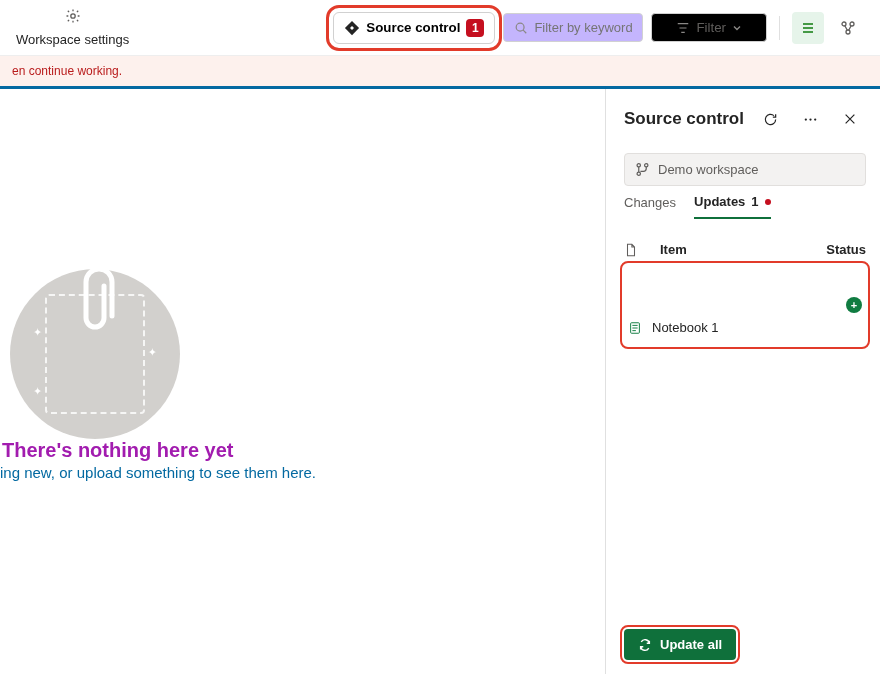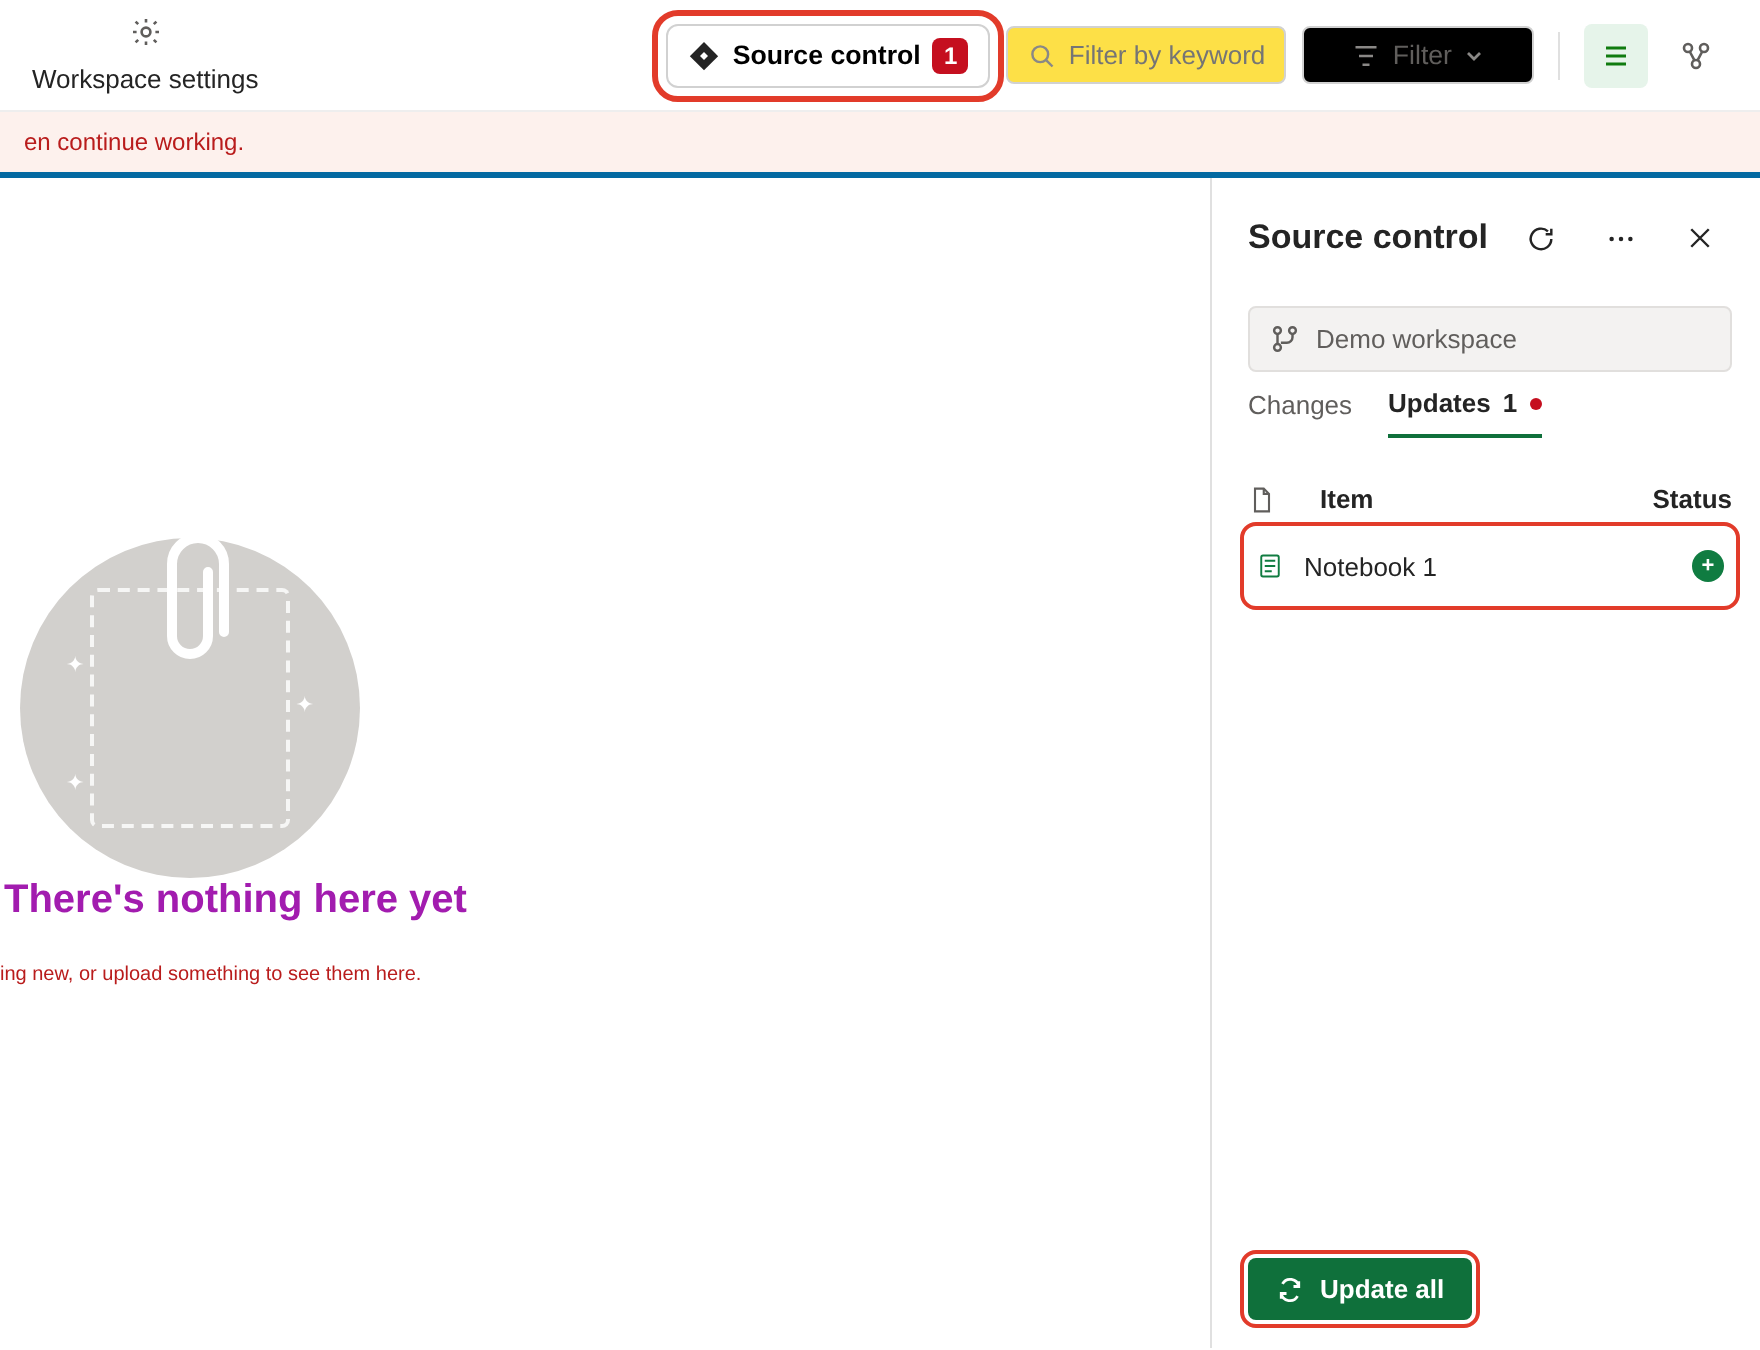--- a/index.html
+++ b/index.html
@@ -8,53 +8,53 @@
     
     .toolbar { height: 56px; display: flex; align-items: center; padding: 0 16px; gap: 8px; border-bottom: 1px solid #eee; }
     .ws-settings { display: flex; align-items: center; gap: 8px; cursor: pointer; flex-direction: column; }
     .gear { width: 16px; height: 16px; }
     .toolbar-spacer { flex: 1; }
     .sc-btn { display: flex; align-items: center; gap: 6px; background: #fff; border: 1px solid #d1d1d1; border-radius: 4px; padding: 6px 10px; font-weight: 600; cursor: pointer; }
     .sc-badge { background: #c50f1f; color: #fff; border-radius: 4px; min-width: 18px; height: 18px; display: inline-flex; align-items: center; justify-content: center; font-size: 12px; font-weight: 600; padding: 0 4px; }
     
     .hl { outline: 3px solid #e23b2a; border-radius: 6px; outline-offset: 4px; }
     .hl-tight { outline: 2px solid #e23b2a; border-radius: 4px; outline-offset: 2px; }
-    .search { display: flex; align-items: center; gap: 6px; border: 1px solid #d1d1d1; border-radius: 4px; padding: 6px 10px; background: #fde047; color: #8a8886; width: 140px; }
+    .search { display: flex; align-items: center; gap: 6px; border: 1px solid #d1d1d1; border-radius: 4px; padding: 6px 10px; background: #c4b5fd; color: #8a8886; width: 140px; }
     .search input { border: none; outline: none; background: transparent; font-size: 13px; width: 100%; color: #605e5c; }
     .filter-btn { display: flex; align-items: center; gap: 6px; border: 1px solid #d1d1d1; border-radius: 4px; padding: 6px 24px; color: #605e5c; cursor: pointer; background: #000000; }
     .vdiv { width: 1px; height: 24px; background: #e0e0e0; margin: 0 4px; }
     .icon-btn { width: 32px; height: 32px; border-radius: 4px; display: inline-flex; align-items: center; justify-content: center; cursor: pointer; }
     .icon-btn.active { background: #e6f4ea; color: #0f7b0f; }
     
     
     .infobar { background: #fdf1ed; padding: 8px 12px; font-size: 12px; color: #b91c1c; border-bottom: 3px solid #0369a1; }
     
     
     .main { display: flex; height: calc(675px - 56px - 34px); }
     .content { flex: 1; display: flex; flex-direction: column; align-items: flex-start; padding-top: 180px; padding-left: 0; position: relative; border-right: 1px solid #e0e0e0; }
     .empty-illustration { position: relative; width: 170px; height: 170px; border-radius: 50%; background: #d2d0cd; display: flex; align-items: center; justify-content: center; margin-left: 10px; }
     .empty-frame { width: 100px; height: 120px; border: 2px dashed #ffffffcc; border-radius: 4px; display: flex; align-items: flex-start; justify-content: center; position: relative; }
     .clip { position: absolute; top: -28px; }
     .sparkle { position: absolute; font-size: 11px; color: #fff; }
     .empty-title { font-size: 20px; font-weight: 600; color: #a21caf; margin-left: 2px; }
-    .empty-sub { font-size: 10px; color: #b91c1c; margin-top: 20px; }
+    .empty-sub { font-size: 15px; color: #0369a1; margin-top: 2px; }
     
     
     .panel { width: 274px; display: flex; flex-direction: column; padding: 14px 14px 14px 18px; }
     .panel-header { display: flex; align-items: center; gap: 8px; }
     .panel-title { font-size: 17px; font-weight: 600; flex: 1; }
     .ws-selector { margin-top: 18px; display: flex; align-items: center; gap: 8px; background: #f3f2f1; border: 1px solid #e1dfdd; border-radius: 4px; padding: 8px 10px; color: #605e5c; cursor: pointer; }
     .tabs { display: flex; gap: 18px; margin-top: 0; border-bottom: 1px solid transparent; }
     .tab { padding: 8px 0; font-size: 13px; color: #605e5c; cursor: pointer; display: flex; align-items: center; gap: 6px; }
     .tab.active { color: #242424; font-weight: 600; border-bottom: 2px solid #0f703b; }
     .dot { width: 6px; height: 6px; border-radius: 50%; background: #c50f1f; display: inline-block; }
     .list-header { display: flex; align-items: center; margin-top: 22px; font-size: 13px; font-weight: 600; color: #242424; }
     .list-header .col-item { display: flex; align-items: center; gap: 22px; flex: 1; }
     .list-row { display: flex; align-items: center; padding: 10px 4px; font-size: 13px; cursor: pointer; }
-    .list-row .col-item { display: flex; align-items: center; gap: 10px; flex: 1; }
+    .list-row .col-item { display: flex; align-items: center; gap: 10px; flex: 1; margin-top: 45px; }
     .status-badge { width: 16px; height: 16px; border-radius: 50%; background: #107c41; display: inline-flex; align-items: center; justify-content: center; color: #fff; font-size: 11px; font-weight: bold; }
     .panel-spacer { flex: 1; }
     .update-all-btn { background: #0f703b; color: #fff; border: none; border-radius: 4px; padding: 8px 14px; font-size: 13px; font-weight: 600; display: inline-flex; align-items: center; gap: 8px; cursor: pointer; align-self: flex-start; }
     svg { display: block; }
   </style>
 </head>
 <body>
 
 <div class="toolbar">
   <div class="ws-settings">

